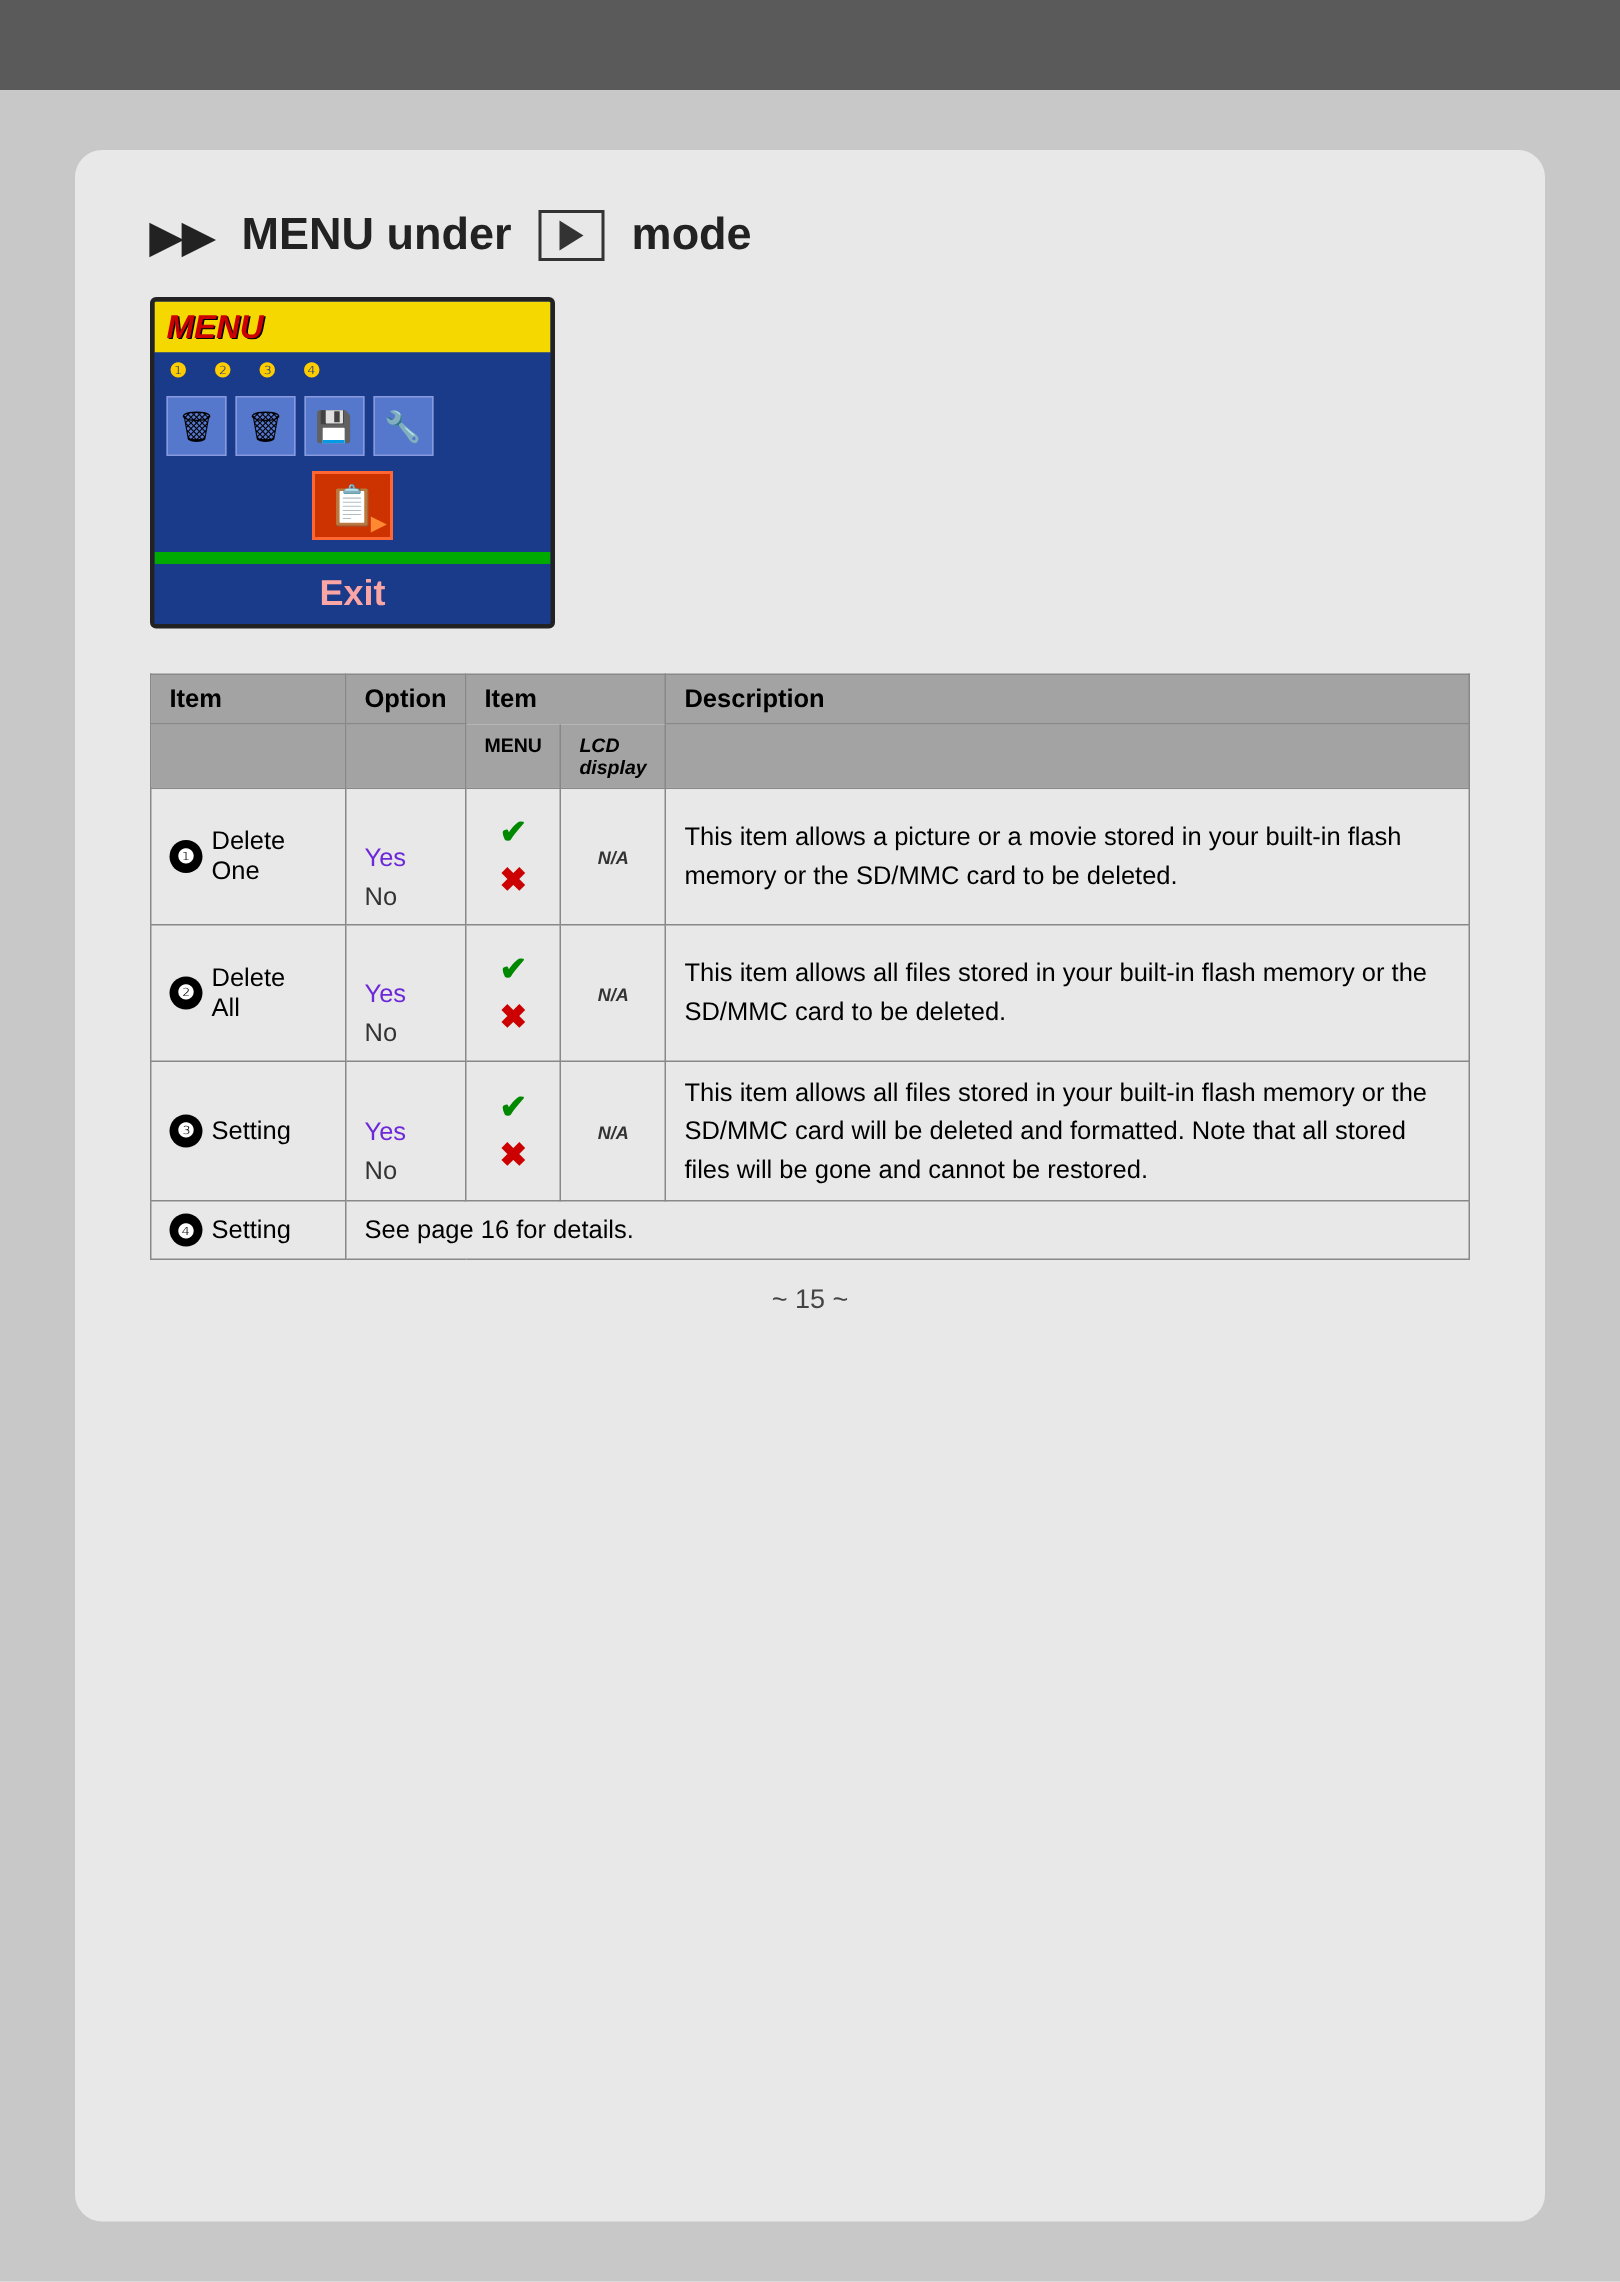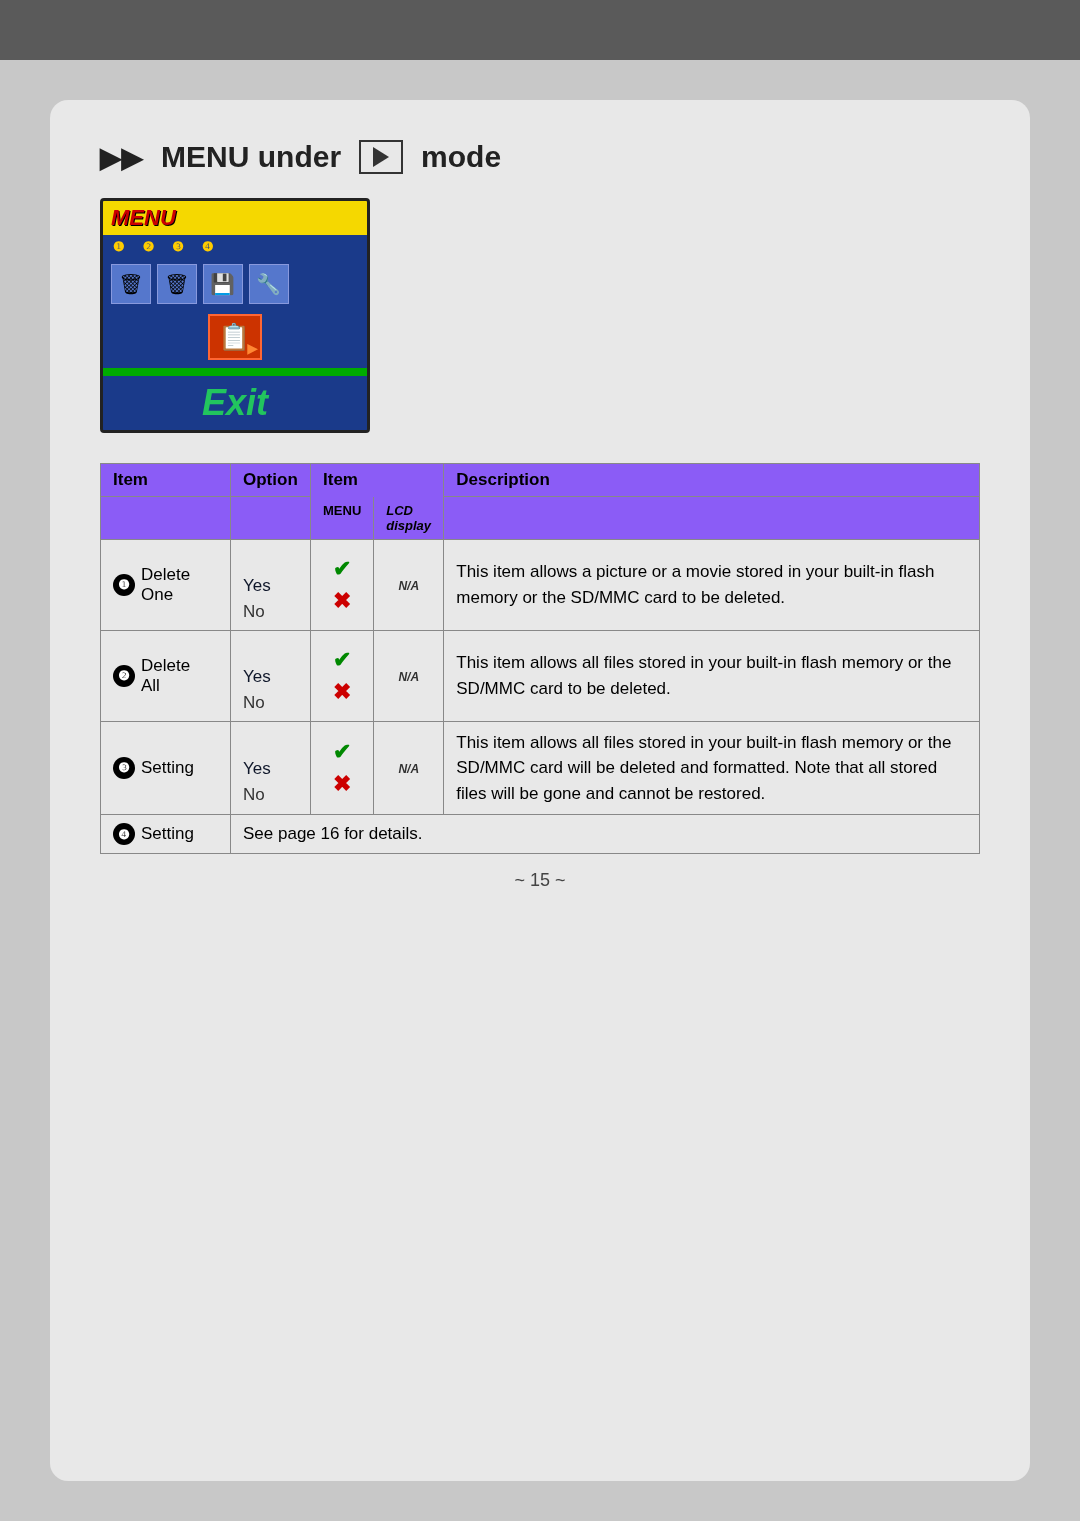--- a/index.html
+++ b/index.html
@@ -120,39 +120,38 @@
     .lcd-exit-bar {
       background: #00aa00;
       height: 8px;
     }
     .lcd-exit-label {
       background: #1a3a8a;
       text-align: center;
       padding: 6px;
     }
     .lcd-exit-text {
-      color: #22c55e;
-      font-size: 36px;
+      color: #fca5a5;
+      font-size: 24px;
       font-weight: 900;
-      font-style: italic;
     }
     
     .menu-table {
       width: 100%;
       border-collapse: collapse;
       font-size: 17px;
       border: 1px solid #888;
     }
     .menu-table th, .menu-table td {
       border: 1px solid #888;
       padding: 8px 12px;
       vertical-align: top;
     }
     .menu-table thead th {
-      background: #8b5cf6;
+      background: #a3a3a3;
       font-weight: bold;
       text-align: left;
       padding: 6px 12px;
     }
     .col-item { width: 130px; }
     .col-option { width: 80px; }
     .col-icon-menu { width: 60px; text-align: center; }
     .col-icon-lcd { width: 70px; text-align: center; font-style: italic; }
     .col-desc { }
     .icon-header-row th {
@@ -188,21 +187,21 @@
     .x-icon {
       color: #cc0000;
       font-size: 22px;
       font-weight: bold;
     }
     .na-text {
       font-size: 12px;
       font-weight: bold;
       color: #333;
     }
-    .option-yes { color: #0f172a; margin-top: 28px; }
+    .option-yes { color: #6d28d9; margin-top: 28px; }
     .option-no { color: #333; }
     .item-label { display: flex; align-items: center; }
     .option-pair { display: flex; flex-direction: column; gap: 6px; }
     .icon-pair { display: flex; flex-direction: column; align-items: center; gap: 6px; }
     .page-footer {
       text-align: center;
       padding: 16px;
       font-size: 18px;
       color: #444;
     }

